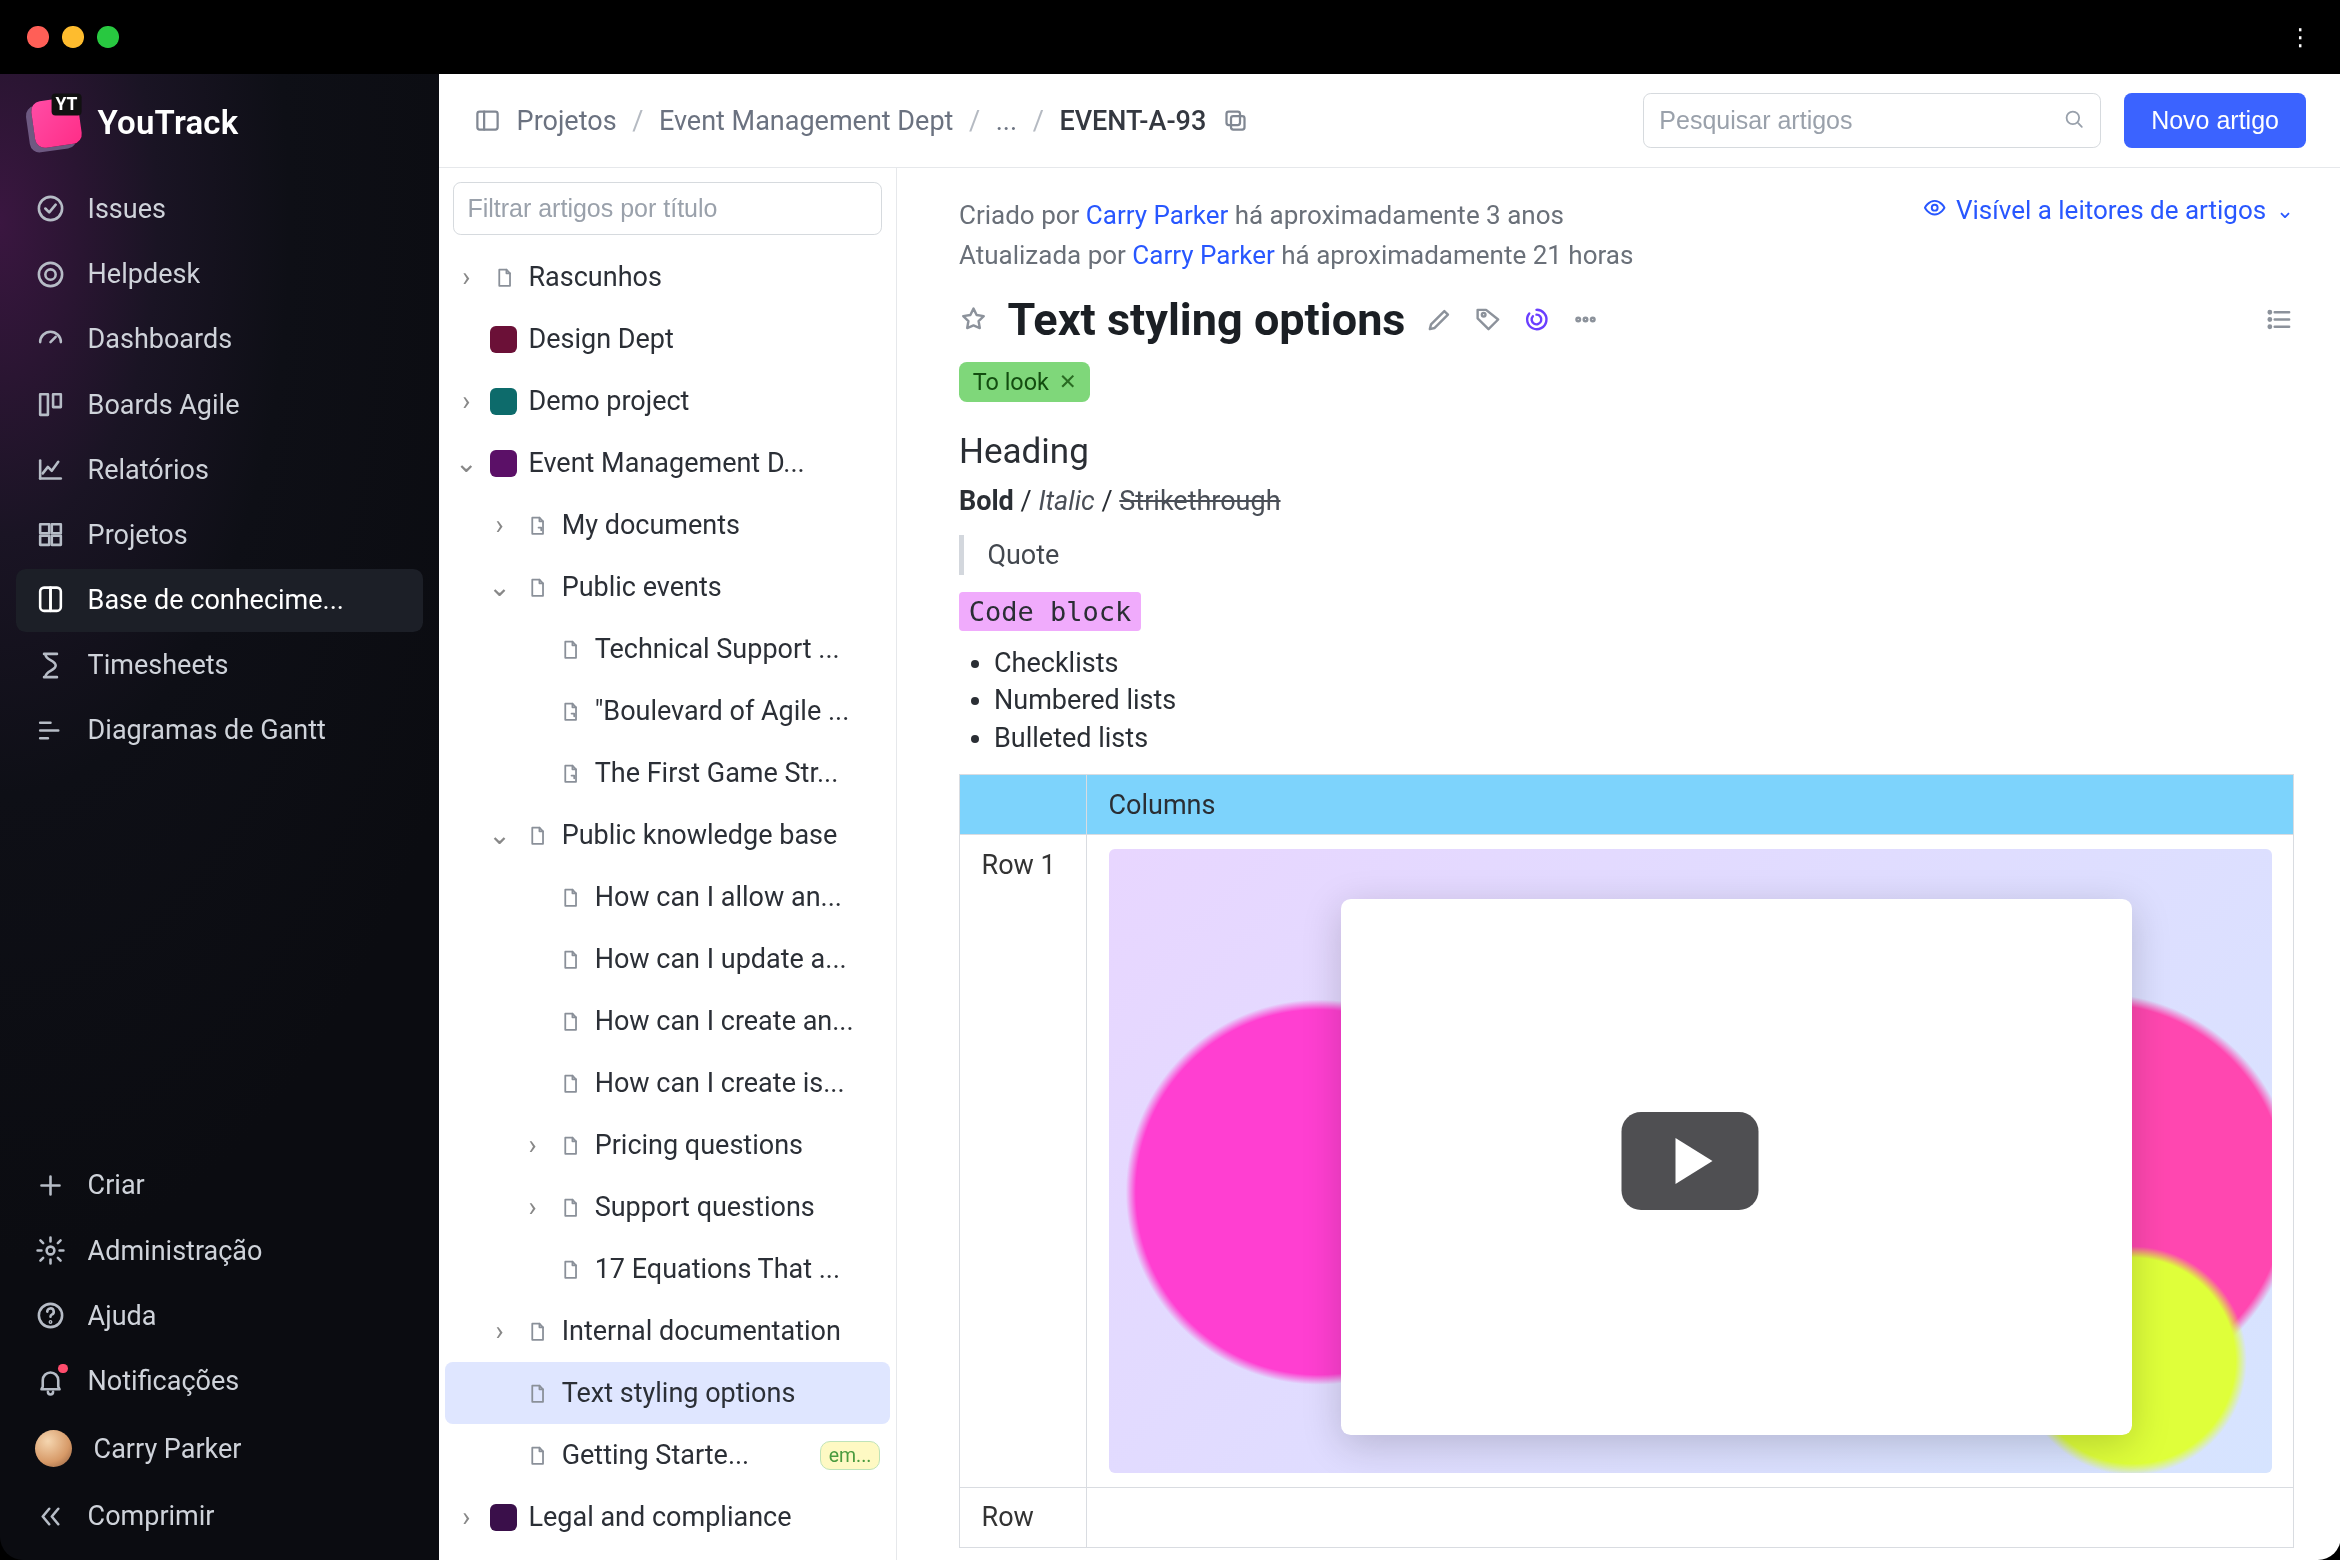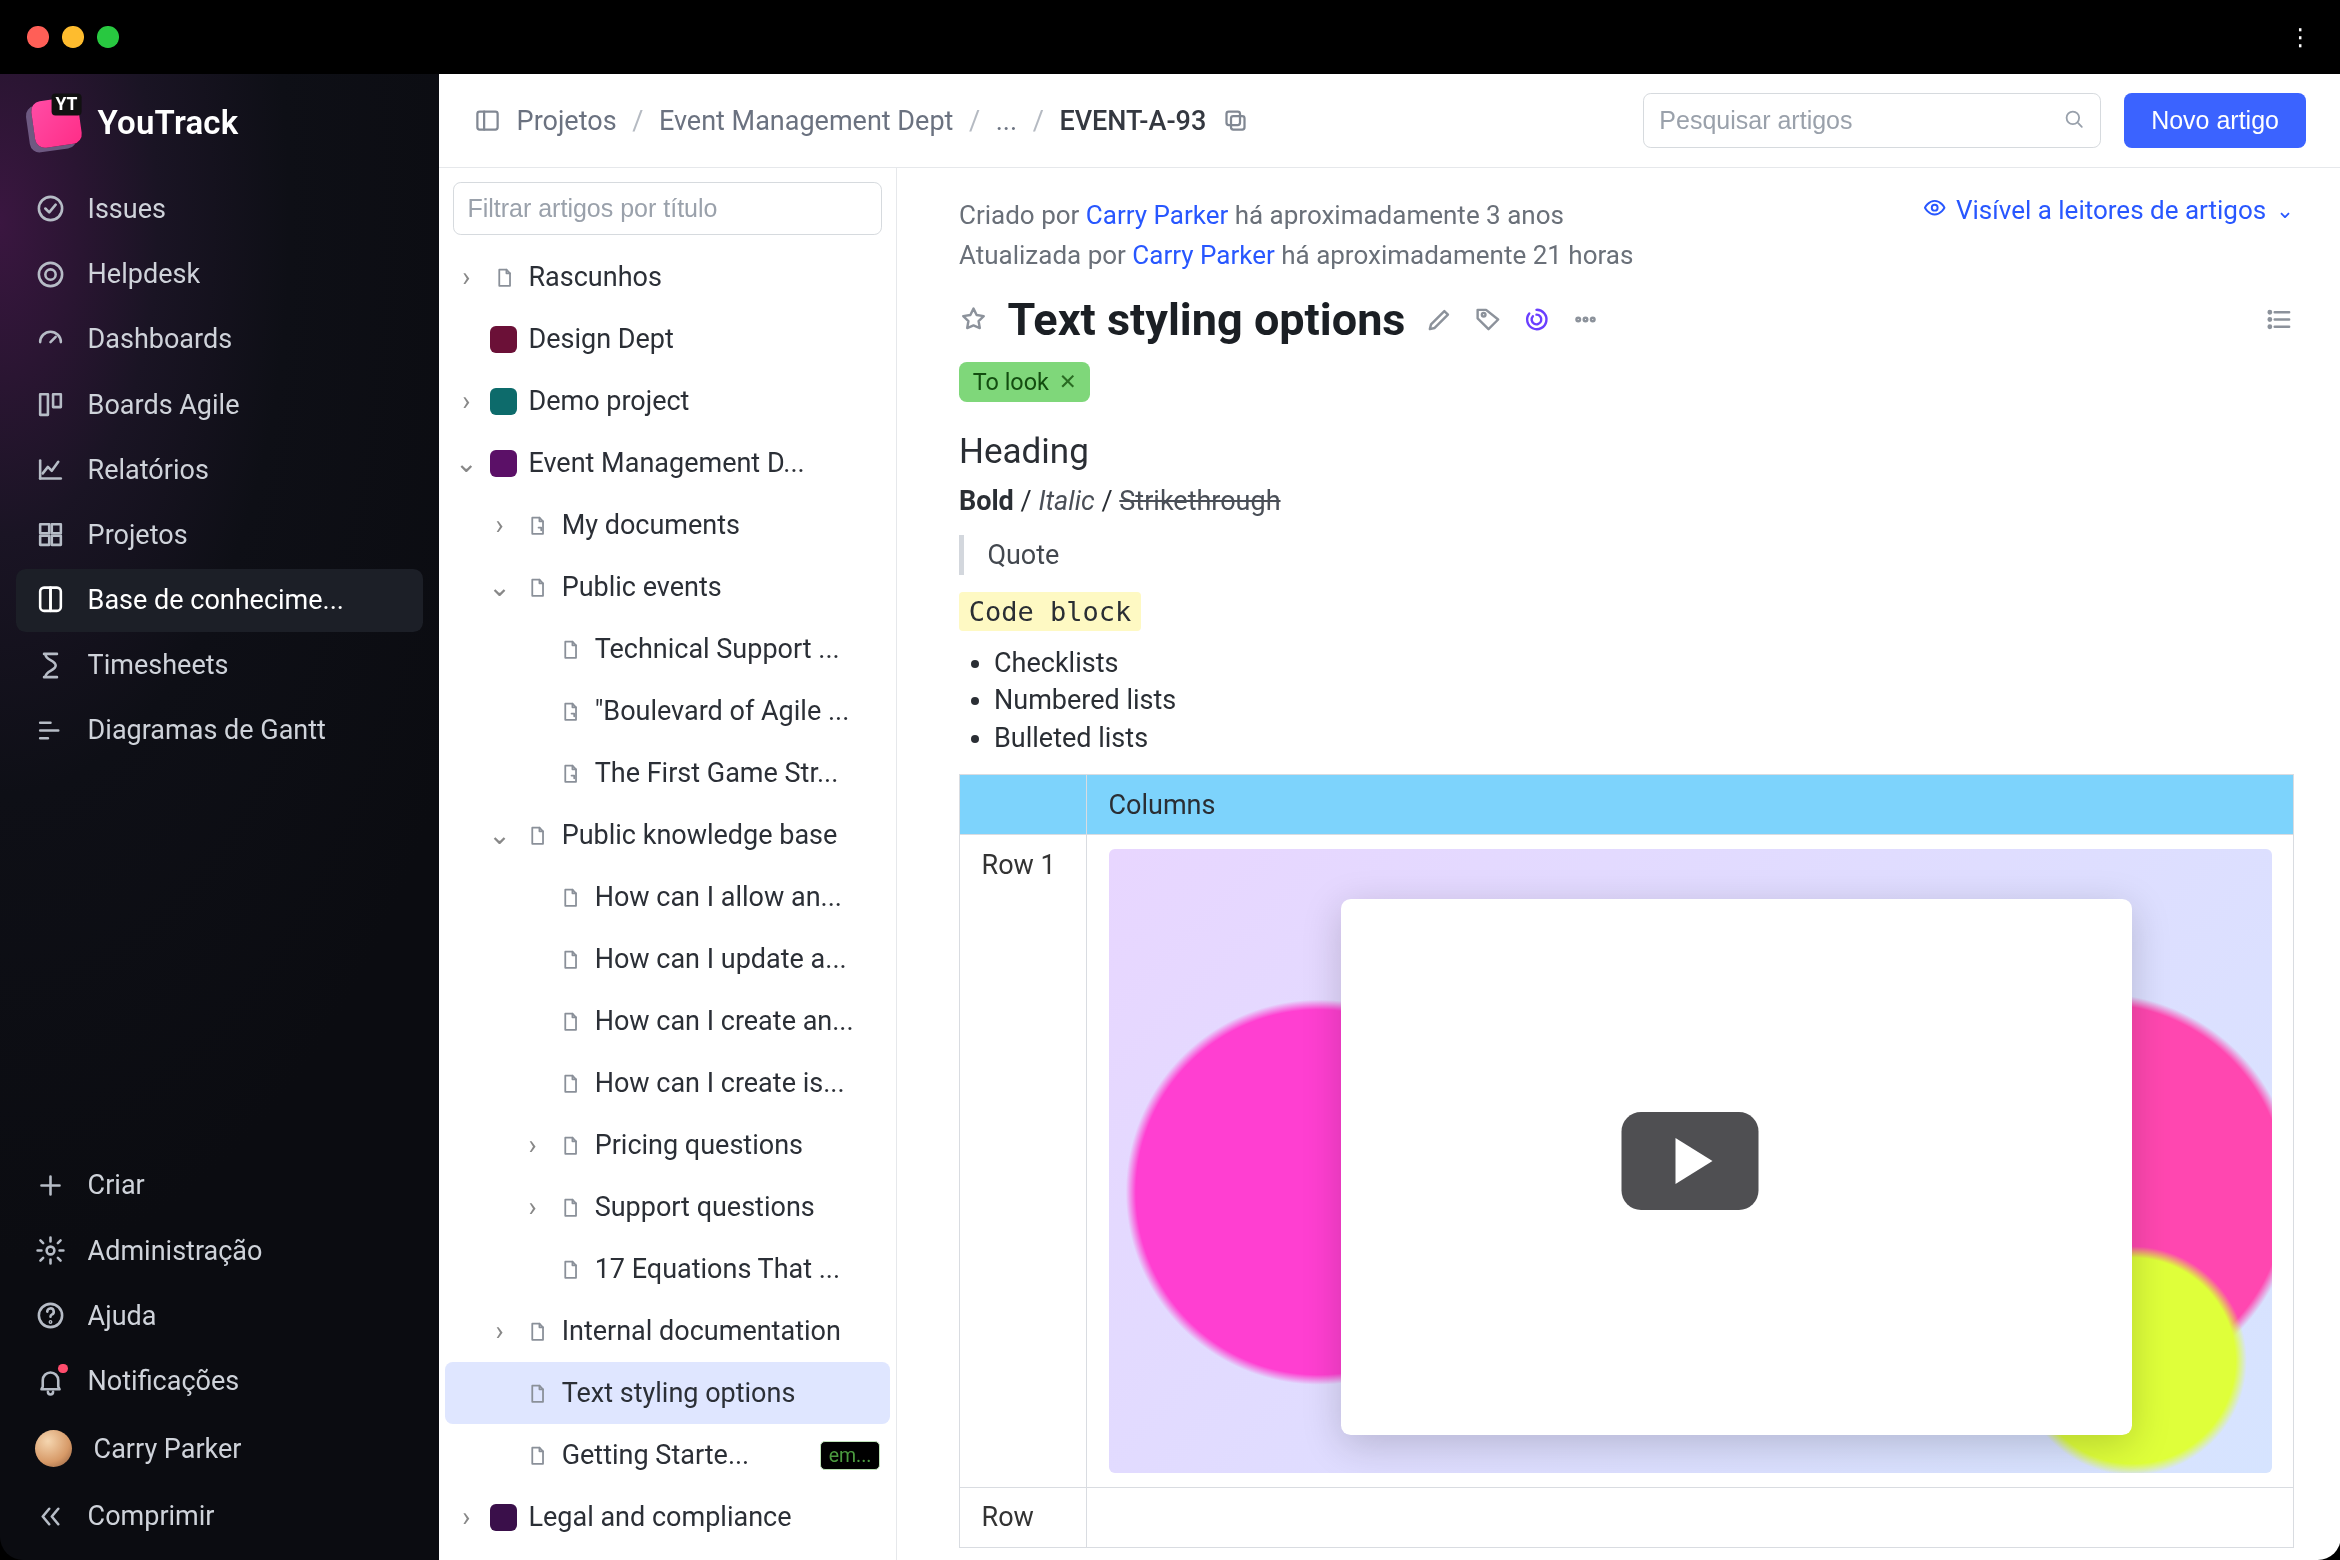--- a/index.html
+++ b/index.html
@@ -126,21 +126,21 @@
   .tn {
     display:flex; align-items:center; gap:11.7px; height:62px; padding:0 9.8px;
     border-radius:7.8px; cursor:pointer; font-size:27px; color:#2b2f36;
     white-space:nowrap;
   }
   .tn .arrow { width:23.4px; color:#888; display:inline-flex; justify-content:center; }
   .tn .doc-ic { width:27px; height:27px; color:#8a9099; display:inline-flex; align-items:center; justify-content:center; }
   .tn .proj-ic { width:27px; height:27px; border-radius:5.9px; }
   .tn .lbl { overflow:hidden; text-overflow:ellipsis;text-align:right; }
   .tn.selected { background:#dfe6ff; }
-  .tn .badge { margin-left:auto; font-size:19.5px; background:#000000; color:#4b9b3f; border:1px solid #bfe3b8; padding:2px 7.8px; border-radius:5px; }
+  .tn .badge { margin-left:auto; font-size:19.5px; background:#fef9c3; color:#4b9b3f; border:1px solid #bfe3b8; padding:2px 7.8px; border-radius:10px; }
   .depth0{ padding-left:9.8px; } .depth1{ padding-left:43px; } .depth2{ padding-left:76px; }
 
   
   .article { flex:1; overflow:auto; padding: 27px 47px 39px 62px; min-width:0; }
   .meta { display:flex; justify-content:space-between; align-items:flex-start; gap:23.4px; margin-bottom:17.6px; }
   .meta-left { font-size:26px; color:#6a7079; line-height:1.55; }
   .meta-left a { color:#2857ff; text-decoration:none; }
   .visibility { color:#2857ff; font-size:26px; display:flex; align-items:center; gap:9.8px; white-space:nowrap; }
   .visibility .chev { font-size:21.5px; }
 
@@ -155,21 +155,21 @@
     background:#7fd77a; color:#134d10; font-size:23.4px; padding:5.9px 13.7px; border-radius:7.8px;
   }
   .tag .x { font-size:21.5px; color:#2a6b23; cursor:pointer; }
 
   .content { margin-top:29px; font-size:27px; color:#2a2e34; }
   .content h2 { font-size:35px; font-weight:400; margin-bottom:13.7px; }
   .content .bold { font-weight:700; }
   .content .ital { font-style:italic; color:#4a4f57; }
   .content .strike { text-decoration:line-through; color:#4a4f57; }
   .content blockquote { border-left:5.9px solid #d3d7dd; padding:3.9px 0 3.9px 23.4px; color:#43484f; margin:17.6px 0; }
-  .content code { font-family: ui-monospace, SFMono-Regular, Menlo, monospace; background:#fef9c3; padding:3.9px 9.8px; border-radius:3.9px; display:inline-block; }
+  .content code { font-family: ui-monospace, SFMono-Regular, Menlo, monospace; background:#f0abfc; padding:3.9px 9.8px; border-radius:3.9px; display:inline-block; }
   .content ul { margin:15.6px 0 19.5px 35px; }
   .content ul li { margin:5.9px 0; }
 
   table.art { border-collapse:collapse; width:100%; margin-top:7.8px; }
   table.art th, table.art td { border:1px solid #d9dce1; padding:13.7px 21.5px; vertical-align:top; font-size:27px; text-align:left; }
   table.art th { background:#7dd3fc; font-weight:400; }
   .row-label { width:127px; font-weight:400; color:#333; }
 
   .video-thumb {
     position:relative; width:100%; height:624px; border-radius:5.9px; overflow:hidden;

